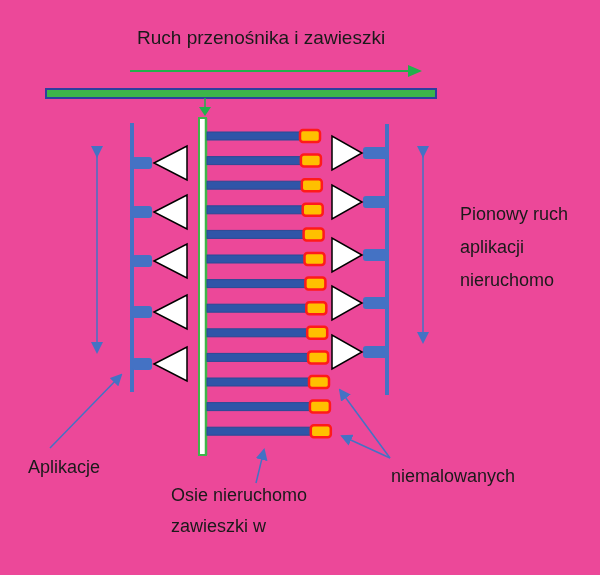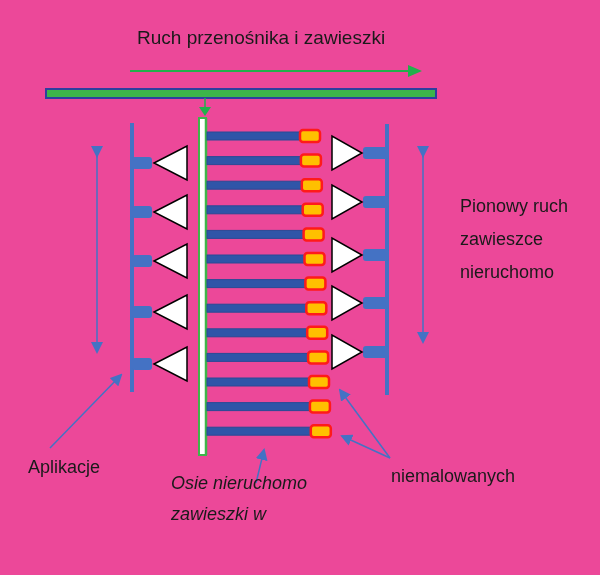--- a/index.html
+++ b/index.html
@@ -144,31 +144,31 @@
     <line x1="50" y1="448" x2="121" y2="375" stroke="#4472c4" stroke-width="1.5" marker-end="url(#ahBlueBig)"></line>
     <line x1="256" y1="483" x2="264" y2="450" stroke="#4472c4" stroke-width="1.5" marker-end="url(#ahBlueBig)"></line>
     <line x1="390" y1="458" x2="340" y2="390" stroke="#4472c4" stroke-width="1.5" marker-end="url(#ahBlueBig)"></line>
     <line x1="390" y1="458" x2="342" y2="436" stroke="#4472c4" stroke-width="1.5" marker-end="url(#ahBlueBig)"></line>
   </svg>
 
   <div class="lbl" style="left:137px; top:22px; font-size:19px;">
     <span>Ruch przenośnika i zawieszki</span>
   </div>
 
-  <div class="lbl" style="left:460px; top:190px; line-height:33px;">
+  <div class="lbl" style="left:460px; top:198px; line-height:33px;">
     <div>Pionowy ruch</div>
-    <div>zawieszce</div>
+    <div>aplikacji</div>
     <div>nieruchomo</div>
   </div>
 
   <div class="lbl" style="left:28px; top:452px; line-height:31px;">
     <div>Aplikacje</div>
   </div>
 
-  <div class="lbl" style="left:171px; top:468px; line-height:31px;font-style:italic;">
+  <div class="lbl" style="left:171px; top:480px; line-height:31px;">
     <div>Osie nieruchomo</div>
     <div>zawieszki w</div>
   </div>
 
   <div class="lbl" style="left:391px; top:461px; line-height:31px;">
     <div>niemalowanych</div>
   </div>
 </div>
 
 </body></html>

